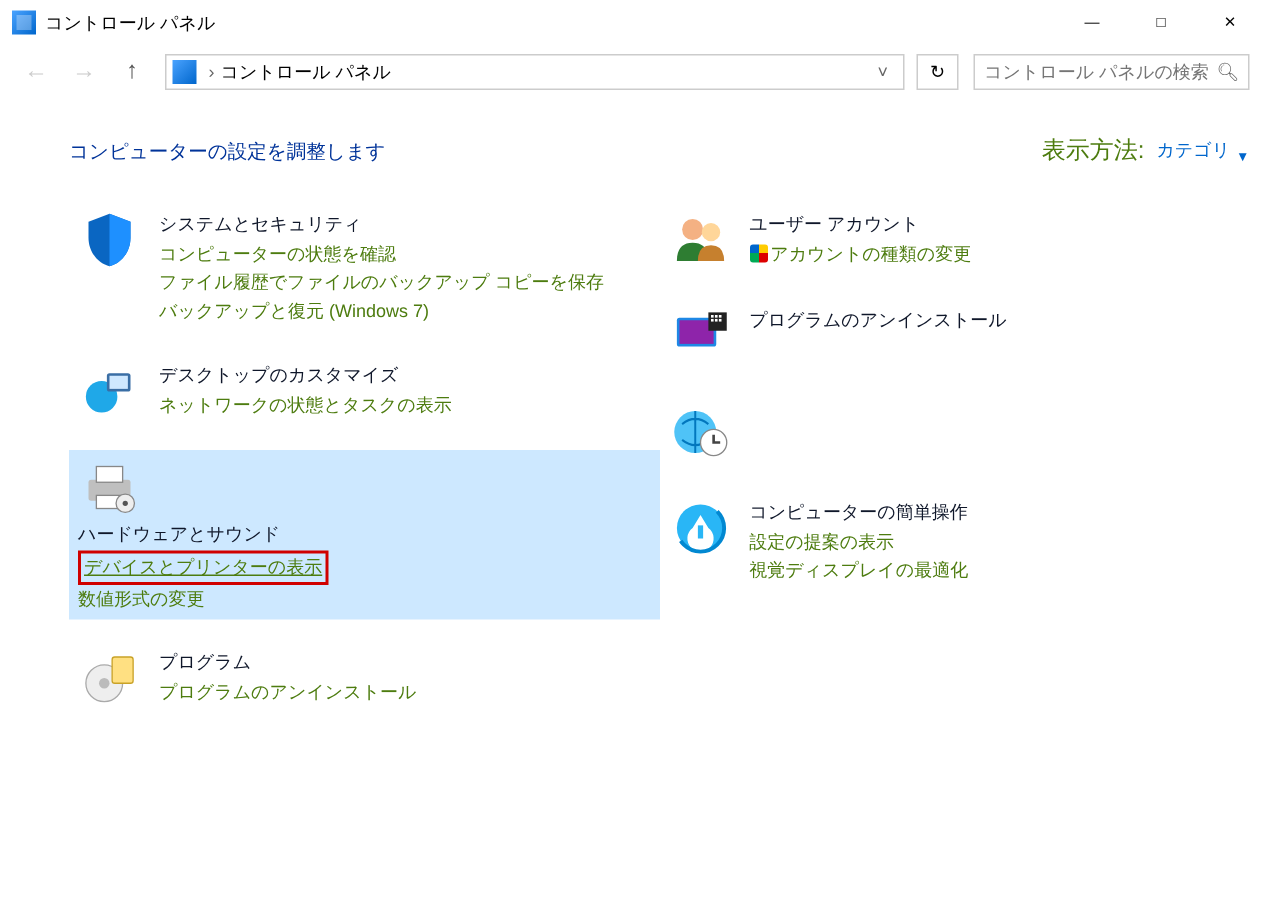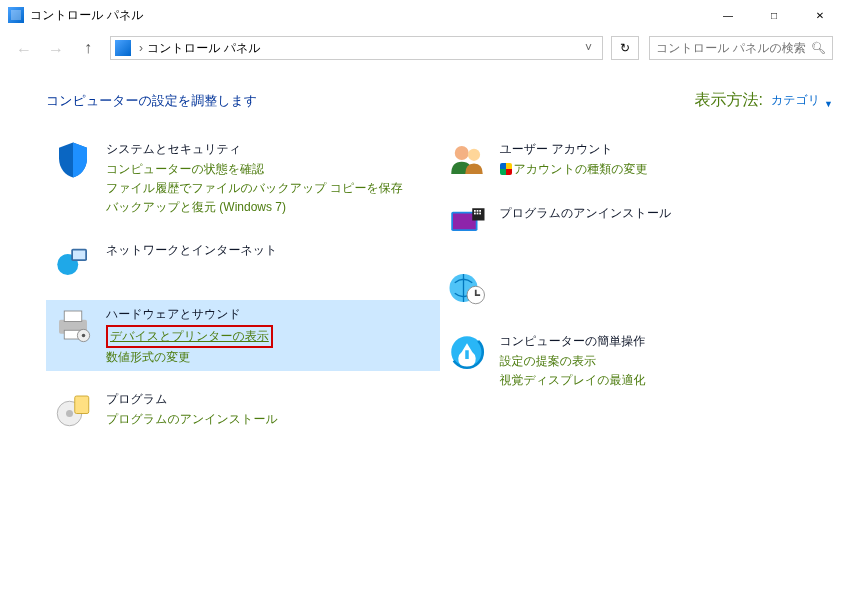--- a/index.html
+++ b/index.html
@@ -33,21 +33,21 @@
   .heading-row { display:flex; align-items:center; margin-bottom: 24px; }
   .heading { color:#003399; font-size:13px; }
   .view-label { margin-left:auto; font-size:16px; color:#4d7c0f; }
   .view-link { color:#0066cc; margin-left:8px; font-size:12px; display:inline-flex; align-items:flex-end; gap:4px; }
   .view-link .chev { font-size:9px; }
 
   .cols { display:flex; }
   .col { flex:1; }
 
   .cat { display:flex; margin-bottom:14px; padding:4px 6px; }
-  .cat.hl { background:#cde8ff; }
+  .cat.hl { background:#cde8ff;flex-direction:column; }
   .cat-icon { width:42px; height:42px; flex-shrink:0; margin-right:12px; display:flex; align-items:center; justify-content:center; }
   .cat-body { padding-top:2px; }
   .cat-title { color:#0f172a; font-size:12px; margin-bottom:2px; display:block; }
   .cat-sub { display:block; color:#4d7c0f; font-size:12px; line-height:1.6; }
   .cat-sub.boxed { border:2px solid #d00000; text-decoration: underline; padding:0 2px; display:inline-block;font-family:Liberation Serif, serif; }
   .sub-shield { display:inline-block; width:12px; height:12px; vertical-align:-2px; margin-right:2px;
     background: conic-gradient(#ffcc00 0 25%, #d00 0 50%, #0a5 0 75%, #06c 0 100%); border-radius:2px; }
 
   
   svg { width:42px; height:42px; }
@@ -113,21 +113,22 @@
 
       <div class="cat">
         <div class="cat-icon">
           <svg viewBox="0 0 48 48">
               <circle cx="18" cy="28" r="12" fill="#1fa8e8"></circle>
               <rect x="22" y="10" width="18" height="14" rx="2" fill="#3a6ea5"></rect>
               <rect x="24" y="12" width="14" height="10" fill="#cfe8ff"></rect>
             </svg>
         </div>
         <div class="cat-body">
-          <a class="cat-title">ネットワークとインターネット</a>
+          <a class="cat-title">デスクトップのカスタマイズ</a>
+          <a class="cat-sub">ネットワークの状態とタスクの表示</a>
         </div>
       </div>
 
       <div class="cat hl">
         <div class="cat-icon">
           <svg viewBox="0 0 48 48">
               <rect x="8" y="18" width="32" height="16" rx="2" fill="#bfbfbf"></rect>
               <rect x="14" y="8" width="20" height="12" fill="#fff" stroke="#888"></rect>
               <rect x="14" y="30" width="20" height="10" fill="#fff" stroke="#888"></rect>
               <circle cx="36" cy="36" r="7" fill="#eee" stroke="#888"></circle>

